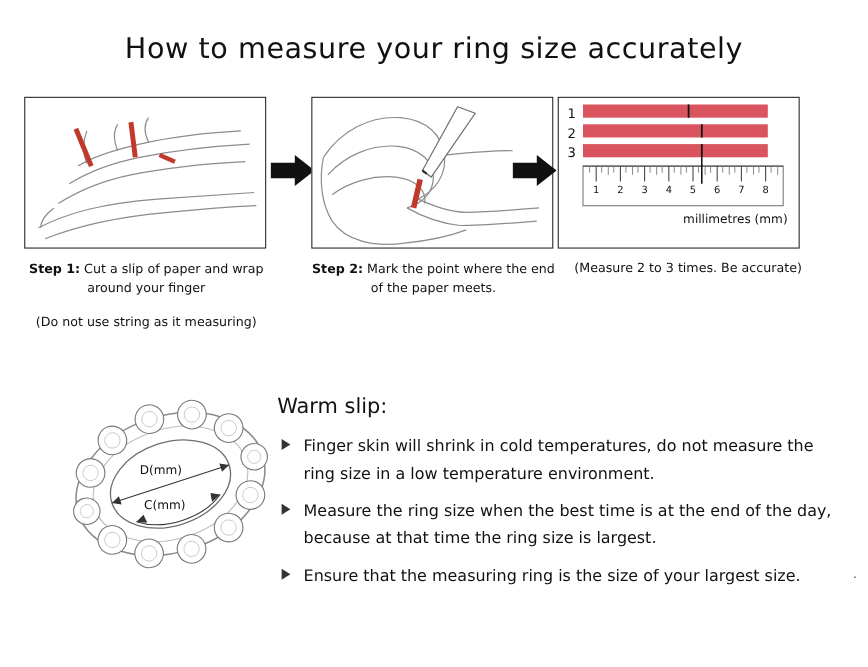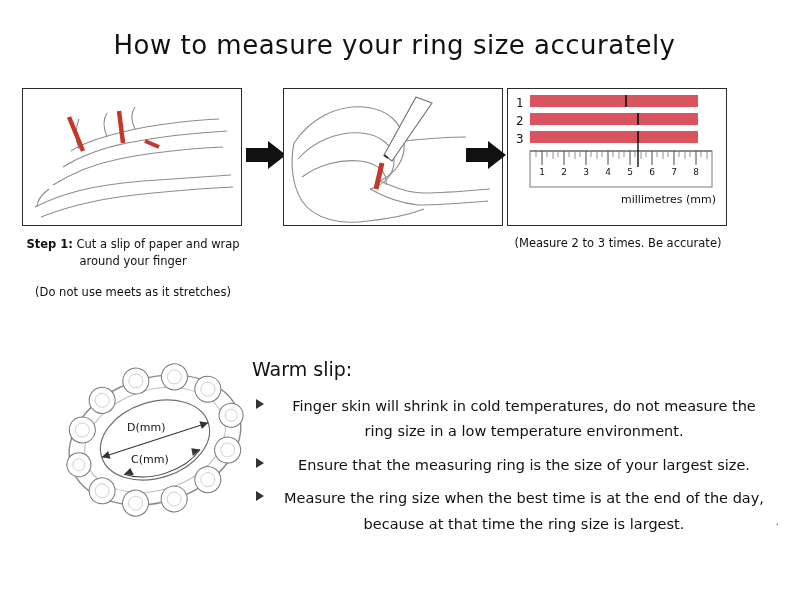--- a/index.html
+++ b/index.html
@@ -70,21 +70,21 @@
     text-align: center;
   }
   .caption b { font-weight: bold; }
 
   .note {
     margin-top: 16px;
     font-size: 11.5px;
     color: #111;
     text-align: center;
   }
-  .note.step3note { margin-top: 10px; }
+  .note.step3note { margin-top: 10px; text-align: right; }
 
   
   .arrow {
     position: absolute;
     top: 52px;
     width: 40px;
     height: 30px;
   }
   .arrow-1 { left: 224px; }
   .arrow-2 { left: 444px; }
@@ -109,21 +109,20 @@
     color: #111;
     margin-bottom: 14px;
   }
   .tip {
     position: relative;
     padding-left: 24px;
     font-size: 14.5px;
     line-height: 1.75;
     color: #111;
     margin-bottom: 8px;
-    text-align: center;
   }
   .tip .bullet {
     position: absolute;
     left: 4px;
     top: 5px;
     width: 0;
     height: 0;
     border-top: 5px solid transparent;
     border-bottom: 5px solid transparent;
     border-left: 8px solid #333;
@@ -164,21 +163,21 @@
             <line x1="96" y1="22" x2="100" y2="54"></line>
           </g>
           <g stroke="#c0392b" stroke-width="4" stroke-linecap="butt">
             <line x1="122" y1="52" x2="136" y2="58"></line>
           </g>
         </svg>
       </div>
       <div class="caption">
         <b>Step 1:</b><span> Cut a slip of paper and wrap around your finger</span>
       </div>
-      <div class="note">(Do not use meets as it stretches)</div>
+      <div class="note">(Do not use string as it measuring)</div>
     </div>
 
     <div class="arrow arrow-1">
       <svg width="40" height="30" viewBox="0 0 40 30">
         <polygon points="0,8 22,8 22,1 40,15 22,29 22,22 0,22" fill="#111111"></polygon>
       </svg>
     </div>
 
     <div class="step step-2">
       <div class="panel">
@@ -196,20 +195,23 @@
             <path d="M134 116 C156 116, 180 114, 204 112"></path>
           </g>
           <g stroke="#6f6f6f" stroke-width="1.1" fill="#ffffff">
             <polygon points="132,8 148,14 108,72 100,66"></polygon>
           </g>
           <line x1="104" y1="69" x2="100" y2="66" stroke="#333" stroke-width="2"></line>
           <g stroke="#c0392b" stroke-width="5" stroke-linecap="butt">
             <line x1="98" y1="74" x2="92" y2="100"></line>
           </g>
         </svg>
+      </div>
+      <div class="caption">
+        <b>Step 2:</b><span> Mark the point where the end of the paper meets.</span>
       </div>
     </div>
 
     <div class="arrow arrow-2">
       <svg width="40" height="30" viewBox="0 0 40 30">
         <polygon points="0,8 22,8 22,1 40,15 22,29 22,22 0,22" fill="#111111"></polygon>
       </svg>
     </div>
 
     <div class="step step-3">
@@ -331,22 +333,22 @@
 
   <div class="tips">
     <div class="tips-title">Warm slip:</div>
 
     <div class="tip">
       <span class="bullet"></span>
       <span>Finger skin will shrink in cold temperatures, do not measure the ring size in a low temperature environment.</span>
     </div>
     <div class="tip">
       <span class="bullet"></span>
-      <span>Ensure that the measuring ring is the size of your largest size.</span>
+      <span>Measure the ring size when the best time is at the end of the day, because at that time the ring size is largest.</span>
     </div>
     <div class="tip">
       <span class="bullet"></span>
-      <span>Measure the ring size when the best time is at the end of the day, because at that time the ring size is largest.</span>
+      <span>Ensure that the measuring ring is the size of your largest size.</span>
     </div>
   </div>
 
   <div class="corner-dot">.</div>
 </div>
 
 </body></html>

